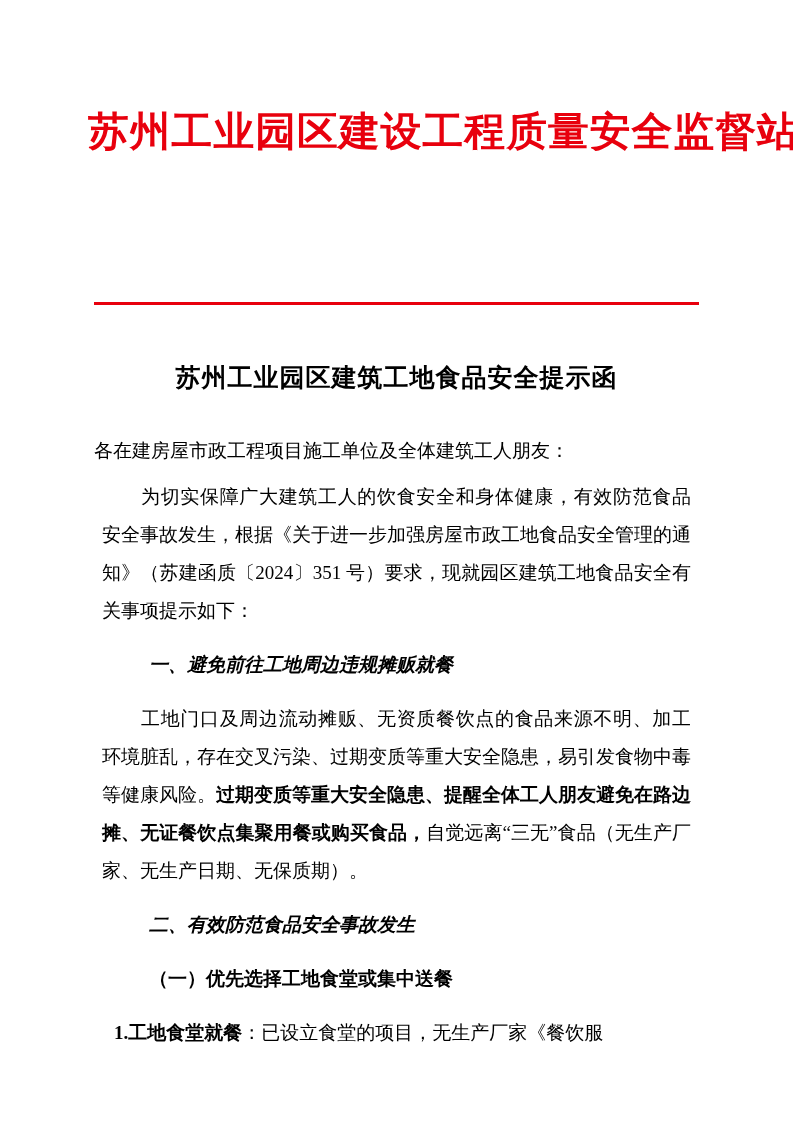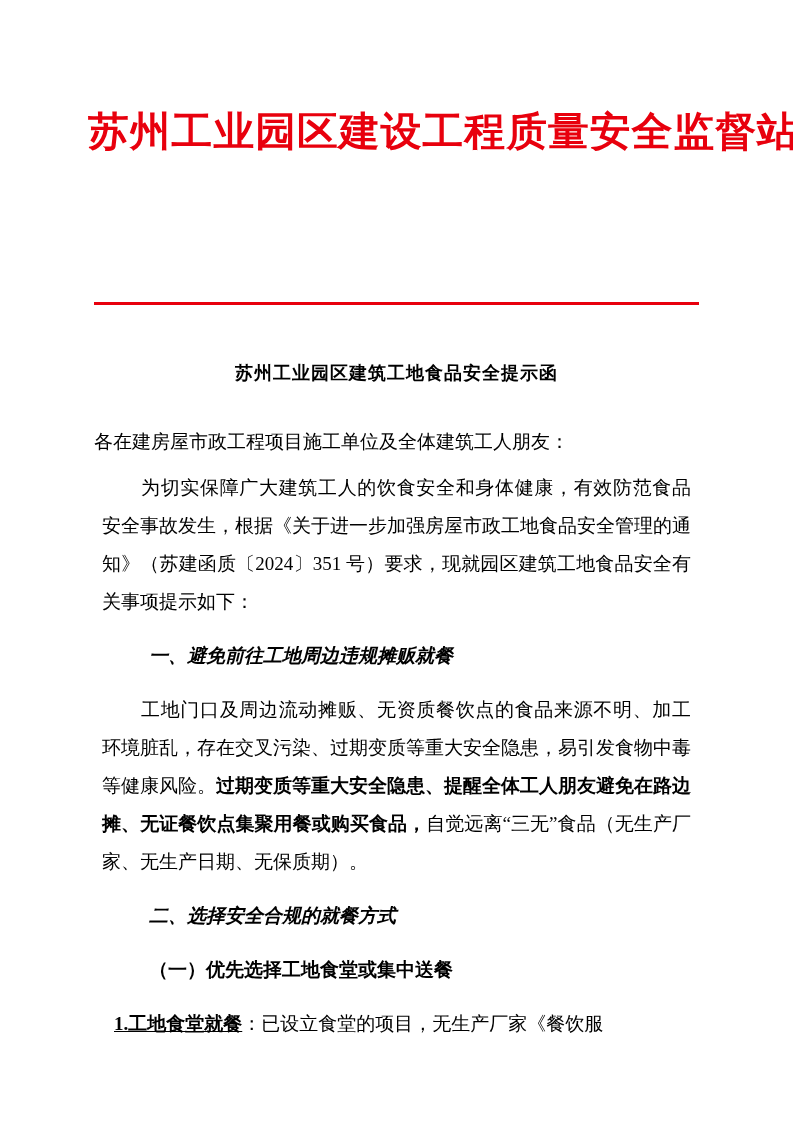--- a/index.html
+++ b/index.html
@@ -36,21 +36,21 @@
   }
   .red-rule {
     margin-top: 148px;
     height: 3px;
     background: #e8000d;
     width: 100%;
   }
   .doc-title {
     margin-top: 56px;
     text-align: center;
-    font-size: 18px;
+    font-size: 25px;
     font-weight: bold;
     font-family: "Liberation Serif", "DejaVu Serif", serif;
     letter-spacing: 1px;
   }
   .body-text {
     margin-top: 38px;
     font-size: 19px;
     line-height: 38px;
     text-align: justify;
     text-justify: inter-ideograph;
@@ -76,21 +76,20 @@
     font-weight: bold;
     font-style: italic;
   }
   .sub-heading {
     margin: 16px;
     text-indent: 39px;
     font-weight: bold;
   }
   .underline-bold {
     font-weight: bold;
-    text-decoration: underline;
   }
 </style>
 </head>
 <body>
 
 <div class="page">
 
   <div class="masthead">苏州工业园区建设工程质量安全监督站文件</div>
 
   <div class="red-rule"></div>
@@ -102,21 +101,21 @@
     <p class="para">各在建房屋市政工程项目施工单位及全体建筑工人朋友：</p>
 
     <p class="para-indent">为切实保障广大建筑工人的饮食安全和身体健康，有效防范食品安全事故发生，根据《关于进一步加强房屋市政工地食品安全管理的通知》（苏建函质〔2024〕351 号）要求，现就园区建筑工地食品安全有关事项提示如下：</p>
 
     <p class="heading-item">一、避免前往工地周边违规摊贩就餐</p>
 
     <p class="para-indent">
       <span>工地门口及周边流动摊贩、无资质餐饮点的食品来源不明、加工环境脏乱，存在交叉污染、过期变质等重大安全隐患，易引发食物中毒等健康风险。</span><span class="bold">过期变质等重大安全隐患、提醒全体工人朋友避免在路边摊、无证餐饮点集聚用餐或购买食品，</span><span>自觉远离“三无”食品（无生产厂家、无生产日期、无保质期）。</span>
     </p>
 
-    <p class="heading-item">二、选择安全合规的就餐方式</p>
+    <p class="heading-item">二、有效防范食品安全事故发生</p>
 
     <p class="sub-heading">（一）优先选择工地食堂或集中送餐</p>
 
     <p class="para-indent-half">
       <span class="underline-bold">1.工地食堂就餐</span><span>：已设立食堂的项目，无生产厂家《餐饮服</span>
     </p>
 
   </div>
 </div>
 

